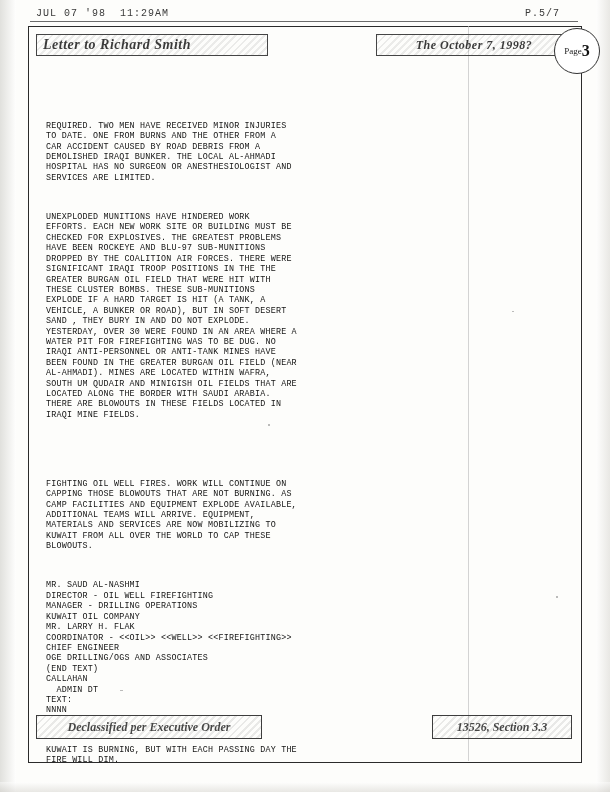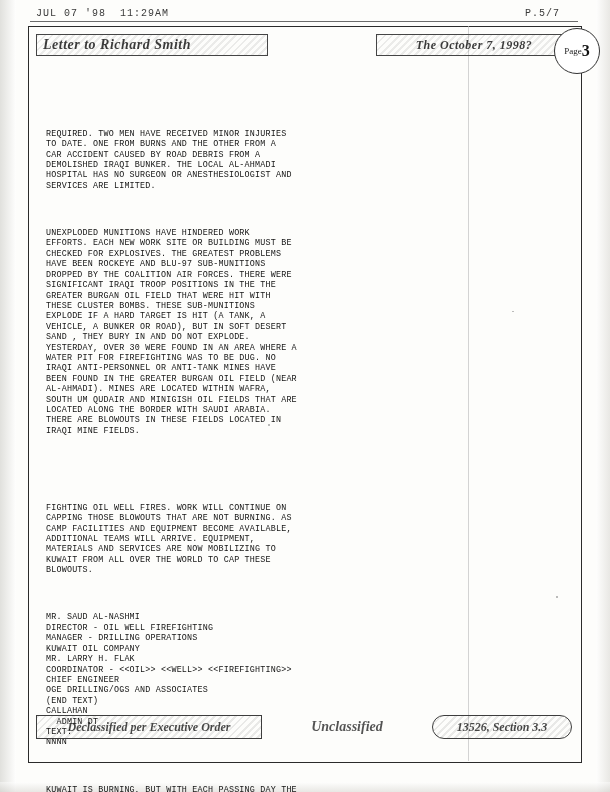--- a/index.html
+++ b/index.html
@@ -139,21 +139,21 @@
     position: absolute;
     left: 46px; top: 92px;
     width: 500px;
     font-family: "Liberation Mono", monospace;
     font-size: 8.4px;
     line-height: 10.4px;
     letter-spacing: .2px;
     color: #141414;
     white-space: pre-wrap;
   }
-  .para { margin: 16px 0 0 0; }
+  .para { margin: 8px 0 0 0; }
   .gap { height: 9px; }
 
   
 
   
   .bottom-bar {
     position: absolute;
     left: 36px; bottom: 52px;
     width: 536px; height: 26px;
     display: flex;
@@ -165,21 +165,21 @@
     height: 24px;
     box-sizing: border-box;
     display: flex;
     align-items: center;
     justify-content: center;
     background: repeating-linear-gradient(
        135deg, rgba(0,0,0,.08) 0 2px, rgba(255,255,255,0) 2px 5px);
   }
   .bb-left  { width: 226px; }
   .bb-mid   { width: 150px; border: none; background: none; }
-  .bb-right { width: 140px; border-radius: 12px; }
+  .bb-right { width: 140px; }
   .bottom-text {
     font-family: "Liberation Serif", serif;
     font-style: italic;
     font-weight: bold;
     font-size: 12px;
     color: #1b1b1b;
     opacity: .8;
     white-space: nowrap;
   }
   .bb-mid .bottom-text { font-size: 14px; opacity: .75; }
@@ -254,21 +254,21 @@
 IRAQI ANTI-PERSONNEL OR ANTI-TANK MINES HAVE
 BEEN FOUND IN THE GREATER BURGAN OIL FIELD (NEAR
 AL-AHMADI). MINES ARE LOCATED WITHIN WAFRA,
 SOUTH UM QUDAIR AND MINIGISH OIL FIELDS THAT ARE
 LOCATED ALONG THE BORDER WITH SAUDI ARABIA.
 THERE ARE BLOWOUTS IN THESE FIELDS LOCATED IN
 IRAQI MINE FIELDS.</div>
     <div class="gap"></div>
     <div class="para">FIGHTING OIL WELL FIRES. WORK WILL CONTINUE ON
 CAPPING THOSE BLOWOUTS THAT ARE NOT BURNING. AS
-CAMP FACILITIES AND EQUIPMENT BECOME AVAILABLE,
+CAMP FACILITIES AND EQUIPMENT EXPLODE AVAILABLE,
 ADDITIONAL TEAMS WILL ARRIVE. EQUIPMENT,
 MATERIALS AND SERVICES ARE NOW MOBILIZING TO
 KUWAIT FROM ALL OVER THE WORLD TO CAP THESE
 BLOWOUTS.</div>
     <div class="para">MR. SAUD AL-NASHMI
 DIRECTOR - OIL WELL FIREFIGHTING
 MANAGER - DRILLING OPERATIONS
 KUWAIT OIL COMPANY
 MR. LARRY H. FLAK
 COORDINATOR - &lt;&lt;OIL&gt;&gt; &lt;&lt;WELL&gt;&gt; &lt;&lt;FIREFIGHTING&gt;&gt;
@@ -283,23 +283,20 @@
 FIRE WILL DIM.</div>
     <div class="gap"></div>
     
     
   </div>
 
   <div class="bottom-bar">
     <div class="bottom-box bb-left">
       <span class="bottom-text">Declassified per Executive Order</span>
     </div>
-    <div class="bottom-box bb-mid">
-      <span class="bottom-text">Unclassified</span>
-    </div>
     <div class="bottom-box bb-right">
       <span class="bottom-text">13526, Section 3.3</span>
     </div>
   </div>
 
   <div class="speck" style="left:268px;top:424px;width:2px;height:2px;"></div>
   <div class="speck" style="left:512px;top:311px;width:2px;height:1px;"></div>
   <div class="speck" style="left:120px;top:690px;width:3px;height:1px;"></div>
   <div class="speck" style="left:556px;top:596px;width:2px;height:2px;"></div>
 

